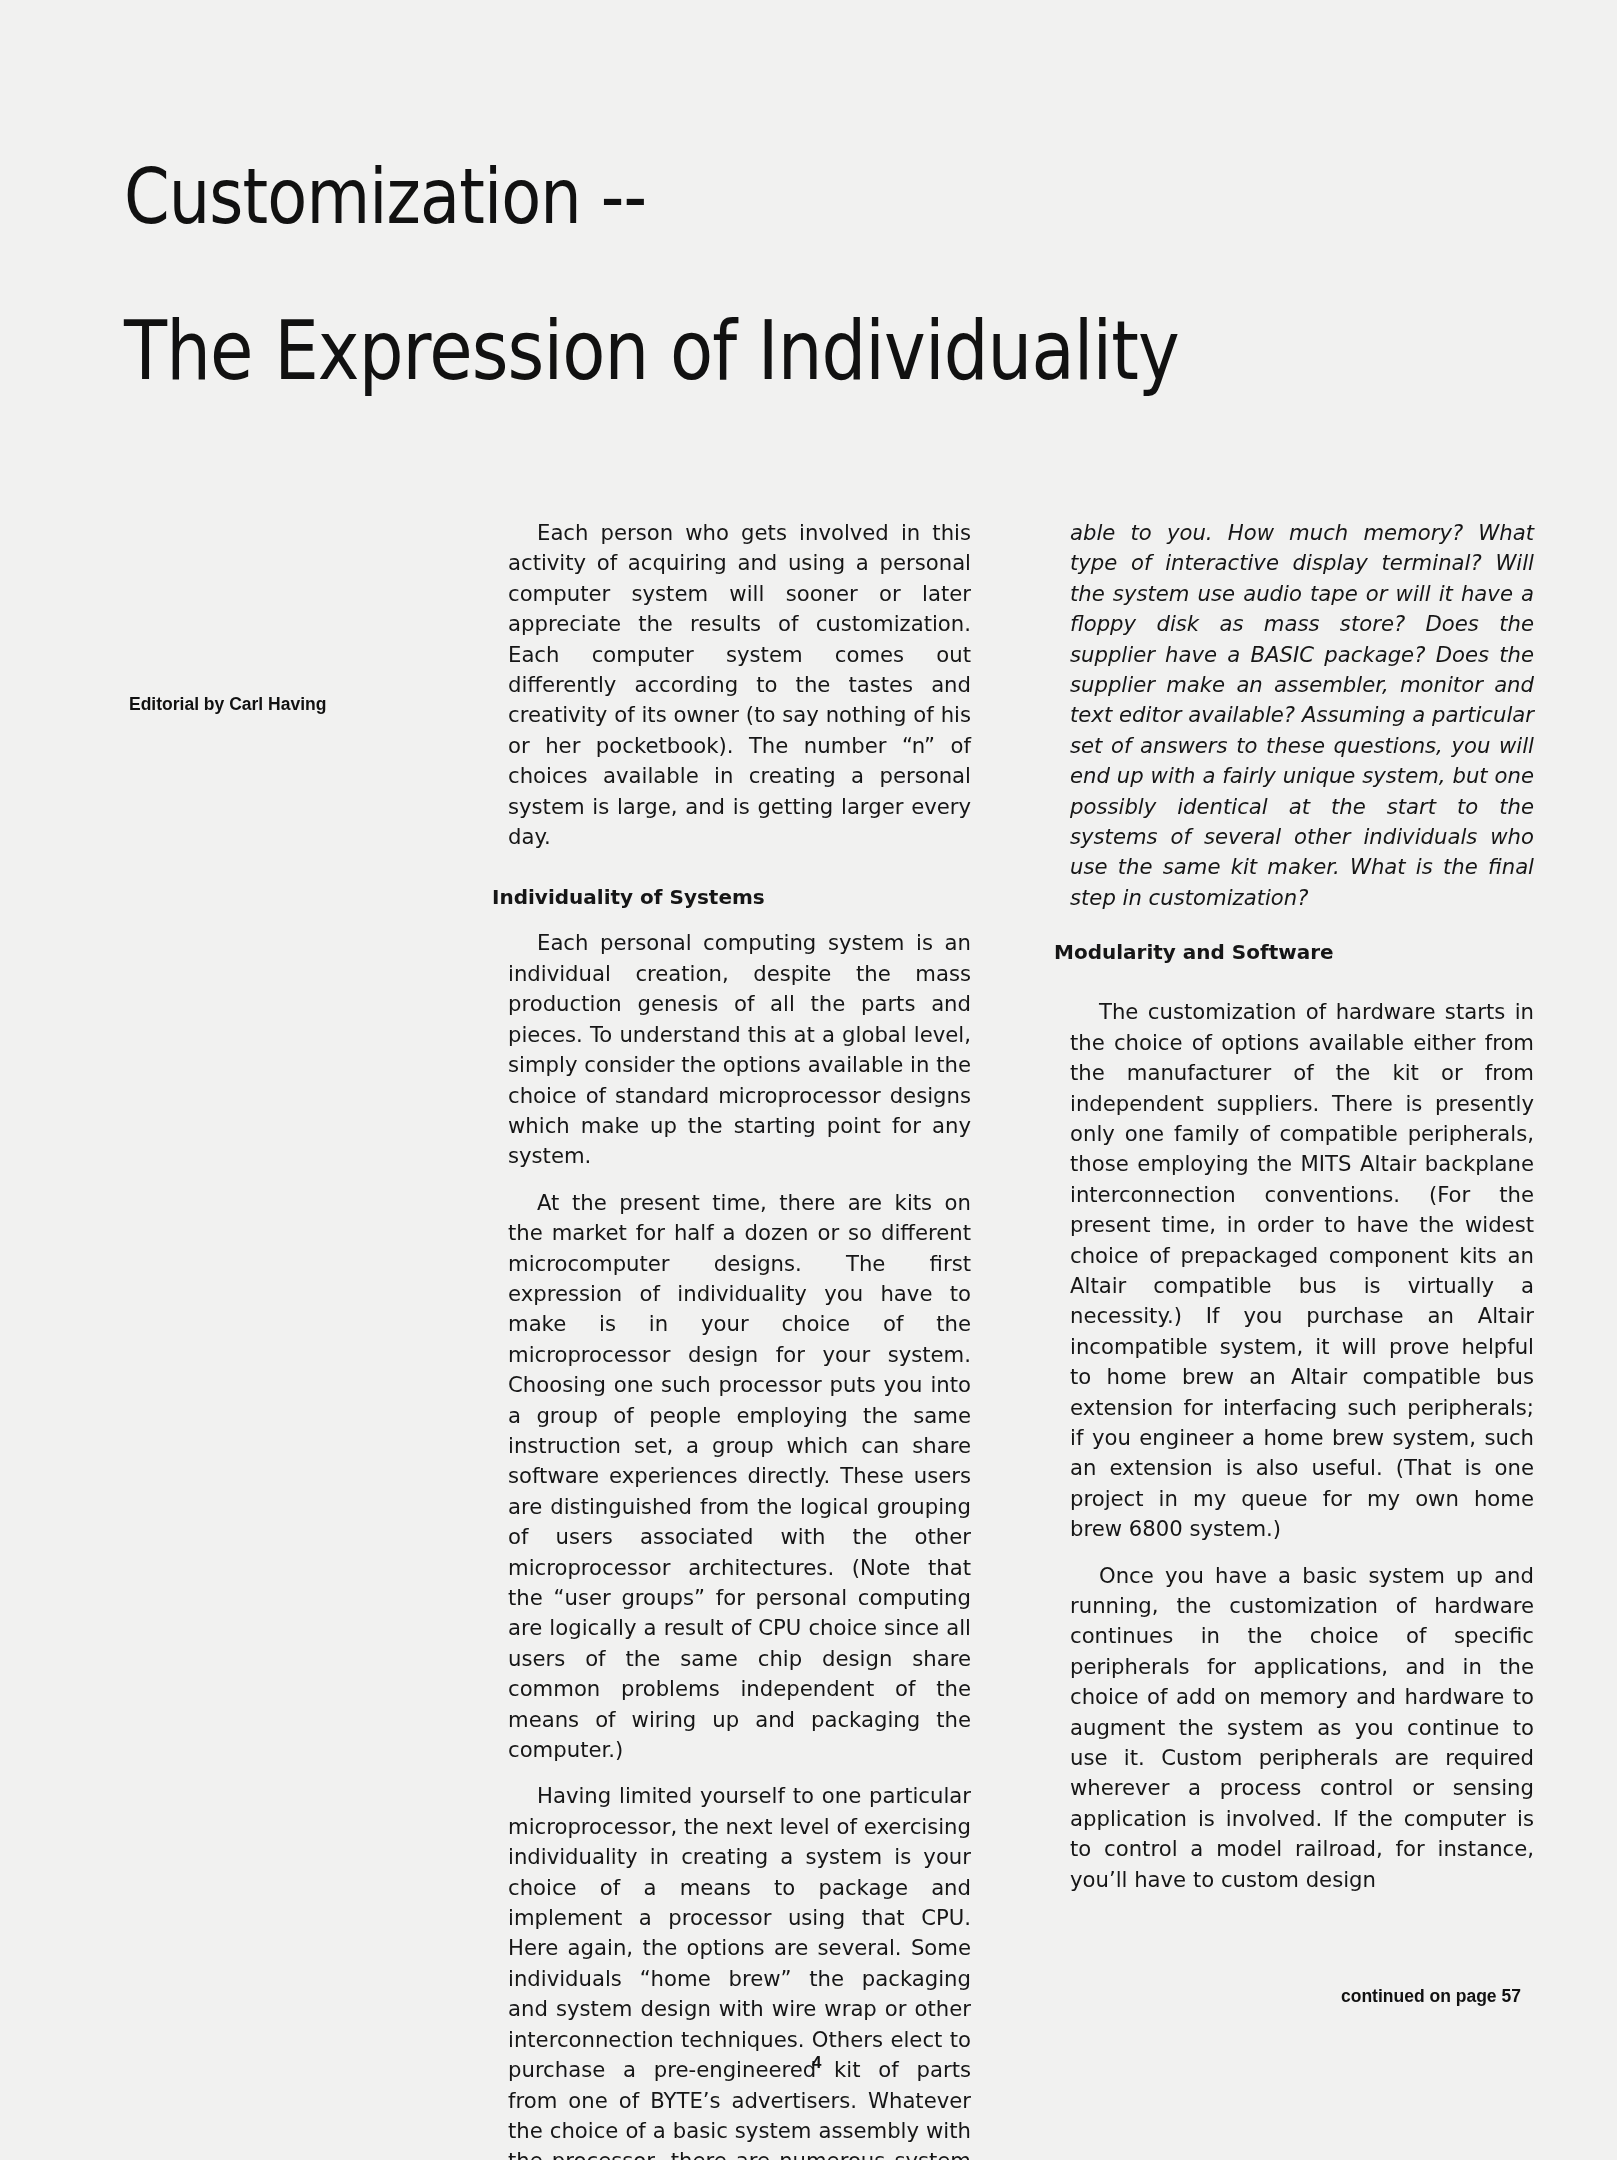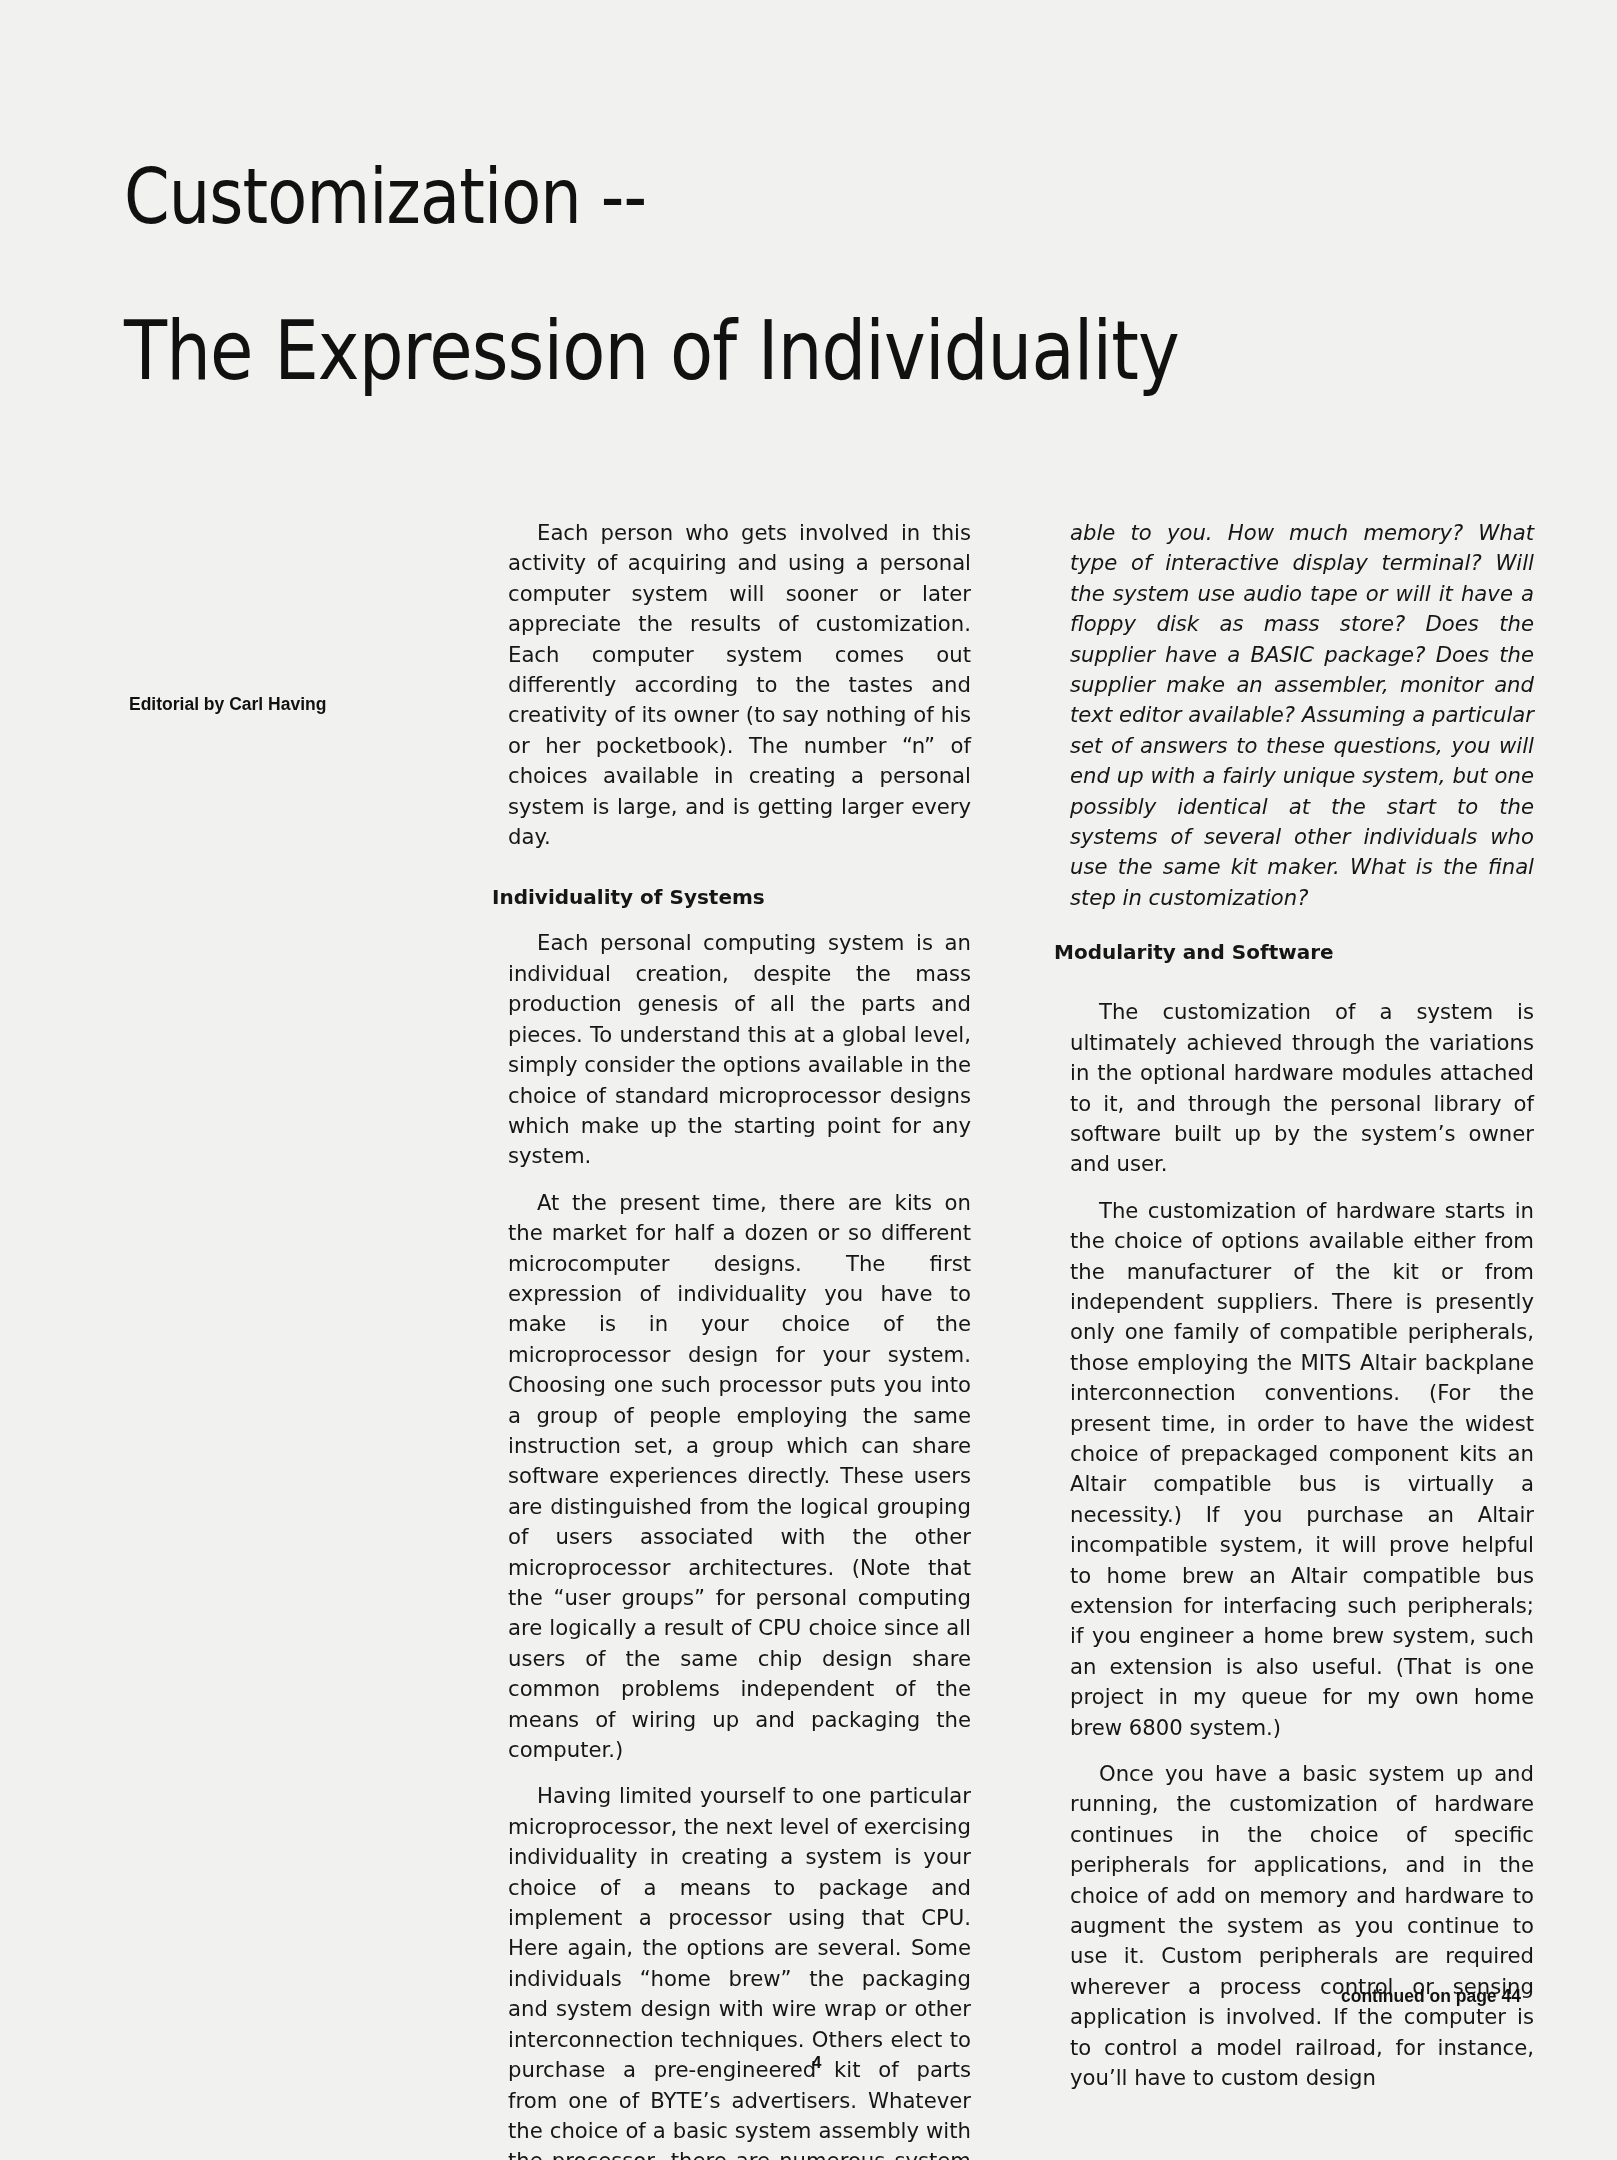--- a/index.html
+++ b/index.html
@@ -115,20 +115,19 @@
   <p>Each person who gets involved in this activity of acquiring and using a personal computer system will sooner or later appreciate the results of customization. Each computer system comes out differently according to the tastes and creativity of its owner (to say nothing of his or her pocketbook). The number “n” of choices available in creating a personal system is large, and is getting larger every day.</p>
   <h3>Individuality of Systems</h3>
   <p>Each personal computing system is an individual creation, despite the mass production genesis of all the parts and pieces. To understand this at a global level, simply consider the options available in the choice of standard microprocessor designs which make up the starting point for any system.</p>
   <p>At the present time, there are kits on the market for half a dozen or so different microcomputer designs. The first expression of individuality you have to make is in your choice of the microprocessor design for your system. Choosing one such processor puts you into a group of people employing the same instruction set, a group which can share software experiences directly. These users are distinguished from the logical grouping of users associated with the other microprocessor architectures. (Note that the “user groups” for personal computing are logically a result of CPU choice since all users of the same chip design share common problems independent of the means of wiring up and packaging the computer.)</p>
   <p>Having limited yourself to one particular microprocessor, the next level of exercising individuality in creating a system is your choice of a means to package and implement a processor using that CPU. Here again, the options are several. Some individuals “home brew” the packaging and system design with wire wrap or other interconnection techniques. Others elect to purchase a pre-engineered kit of parts from one of BYTE’s advertisers. Whatever the choice of a basic system assembly with the processor, there are numerous system design options avail-</p>
 </div>
 
 <div class="col col-2">
   <p class="noindent">able to you. How much memory? What type of interactive display terminal? Will the system use audio tape or will it have a floppy disk as mass store? Does the supplier have a BASIC package? Does the supplier make an assembler, monitor and text editor available? Assuming a particular set of answers to these questions, you will end up with a fairly unique system, but one possibly identical at the start to the systems of several other individuals who use the same kit maker. What is the final step in customization?</p>
   <h3>Modularity and Software</h3>
-  <p>The customization of a system is ultimately achieved through the variations in the optional hardware modules attached to it, and through the personal library of software built up by the system’s owner and user.</p>
   <p>The customization of hardware starts in the choice of options available either from the manufacturer of the kit or from independent suppliers. There is presently only one family of compatible peripherals, those employing the MITS Altair backplane interconnection conventions. (For the present time, in order to have the widest choice of prepackaged component kits an Altair compatible bus is virtually a necessity.) If you purchase an Altair incompatible system, it will prove helpful to home brew an Altair compatible bus extension for interfacing such peripherals; if you engineer a home brew system, such an extension is also useful. (That is one project in my queue for my own home brew 6800 system.)</p>
   <p>Once you have a basic system up and running, the customization of hardware continues in the choice of specific peripherals for applications, and in the choice of add on memory and hardware to augment the system as you continue to use it. Custom peripherals are required wherever a process control or sensing application is involved. If the computer is to control a model railroad, for instance, you’ll have to custom design</p>
 </div>
 
-<div class="continued">continued on page 44</div>
+<div class="continued">continued on page 57</div>
 
 <div class="page-number">4</div>
 
 </body></html>

